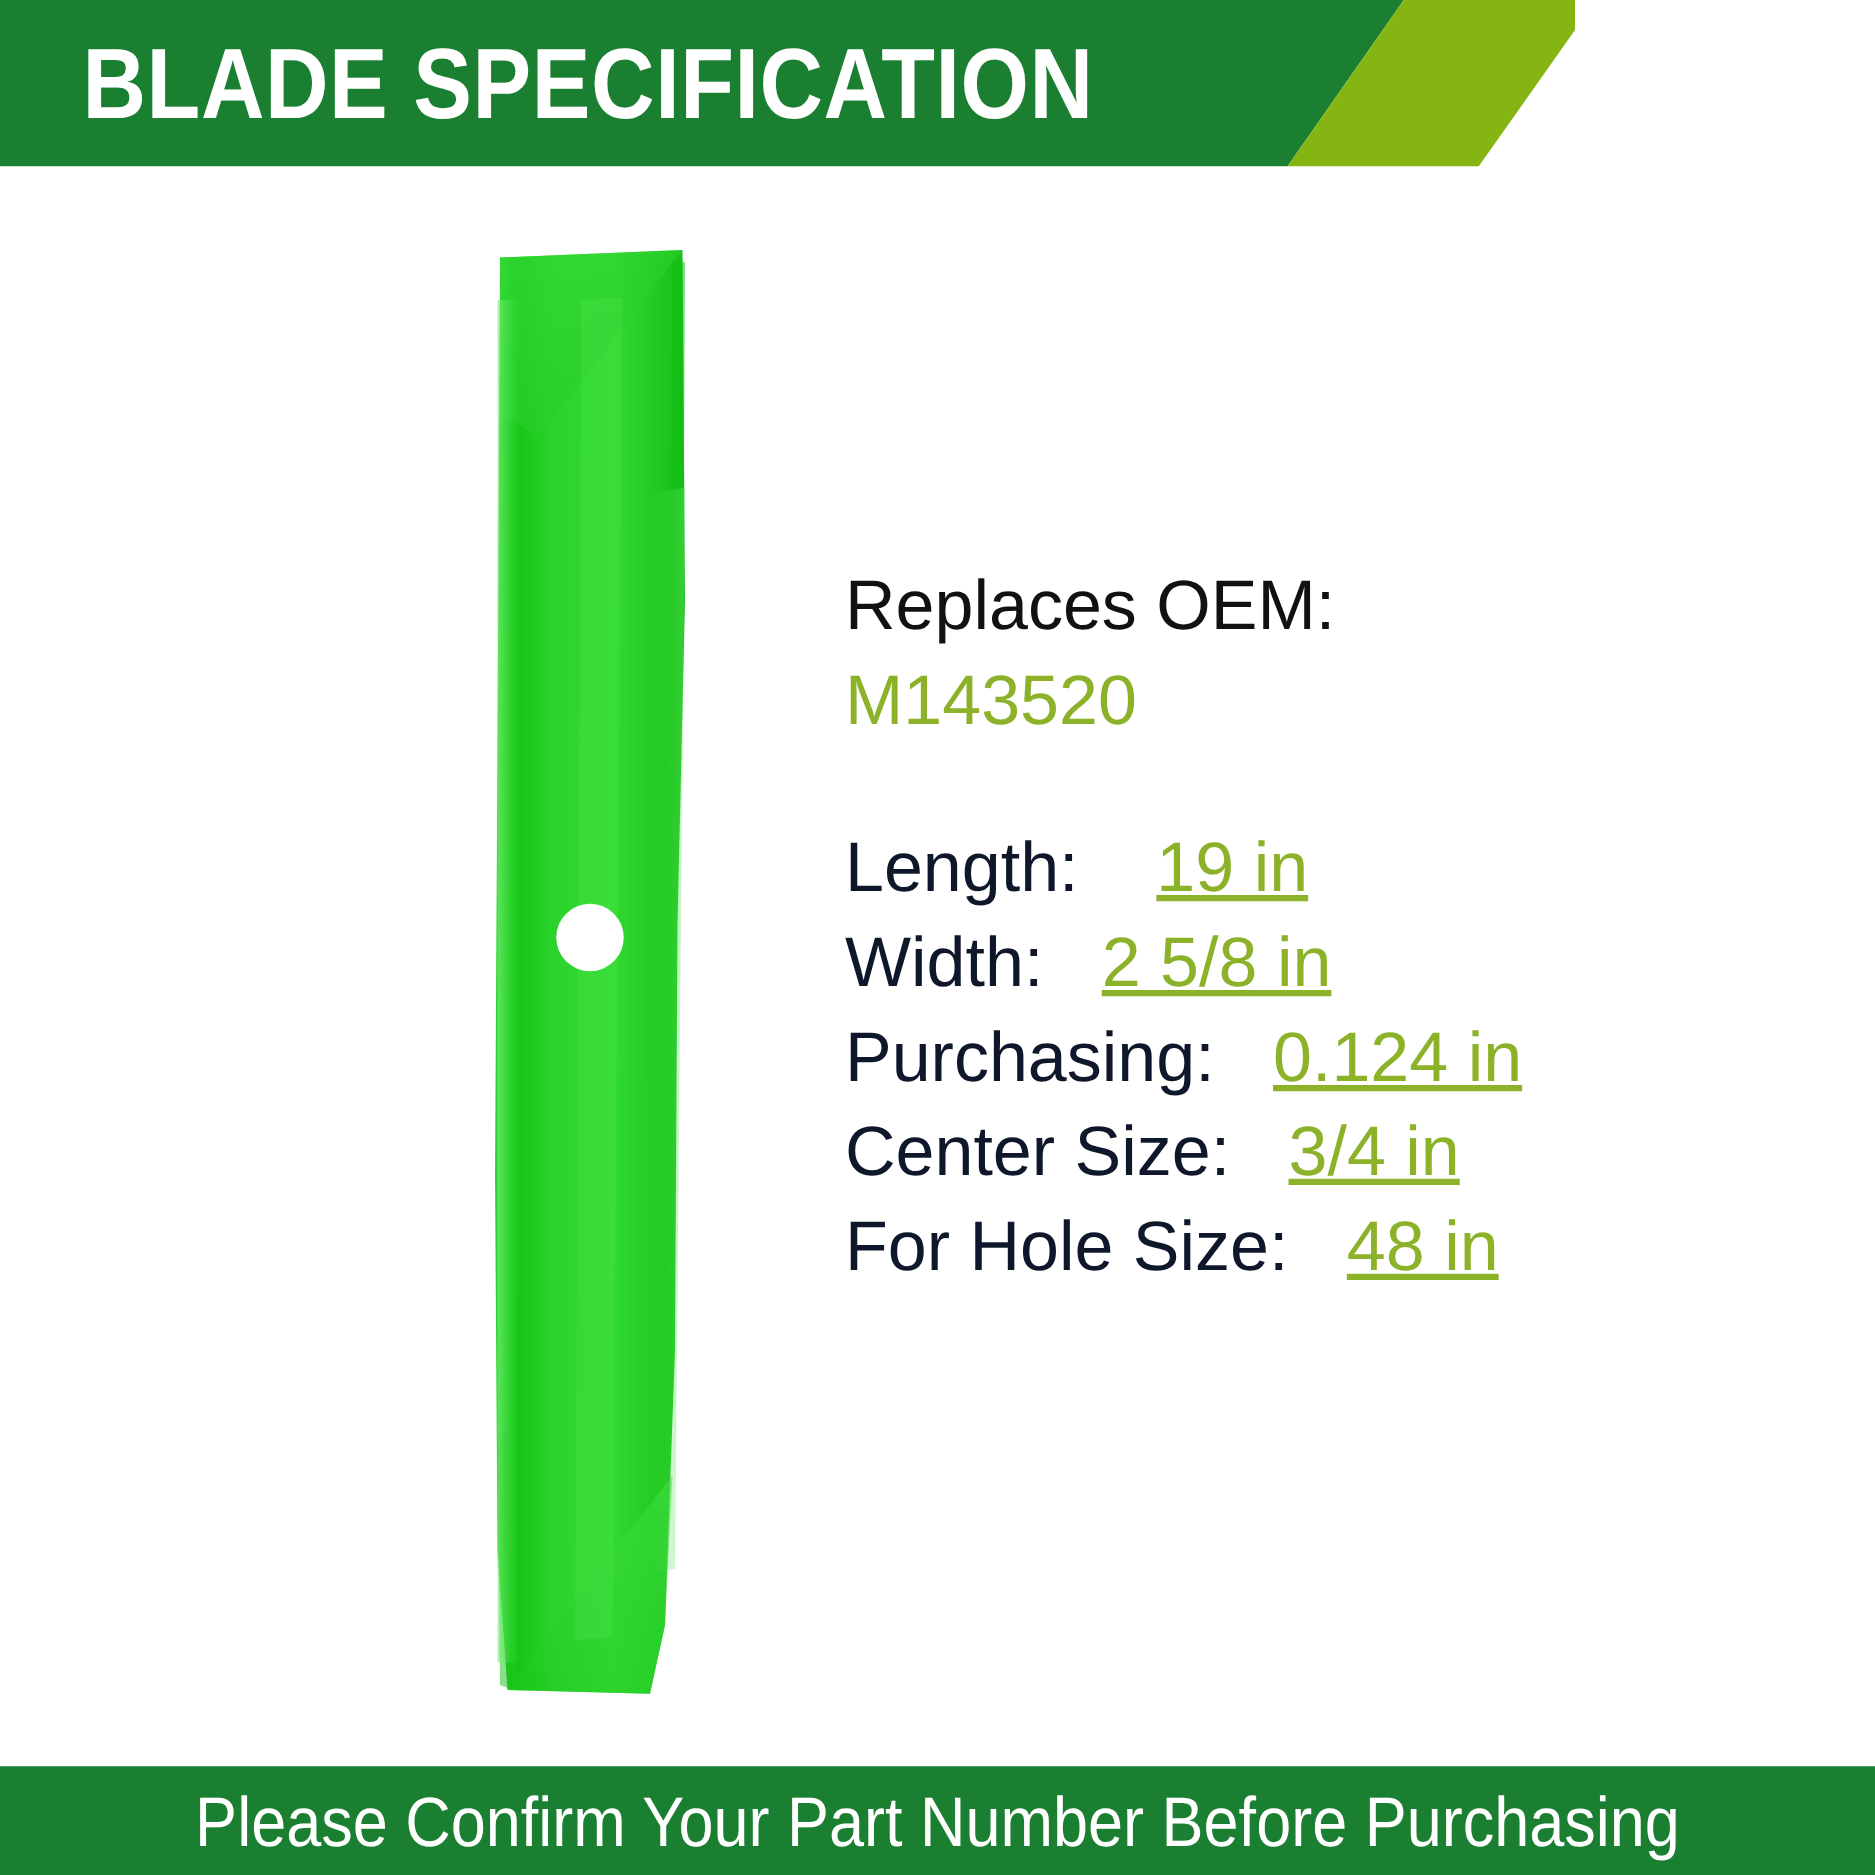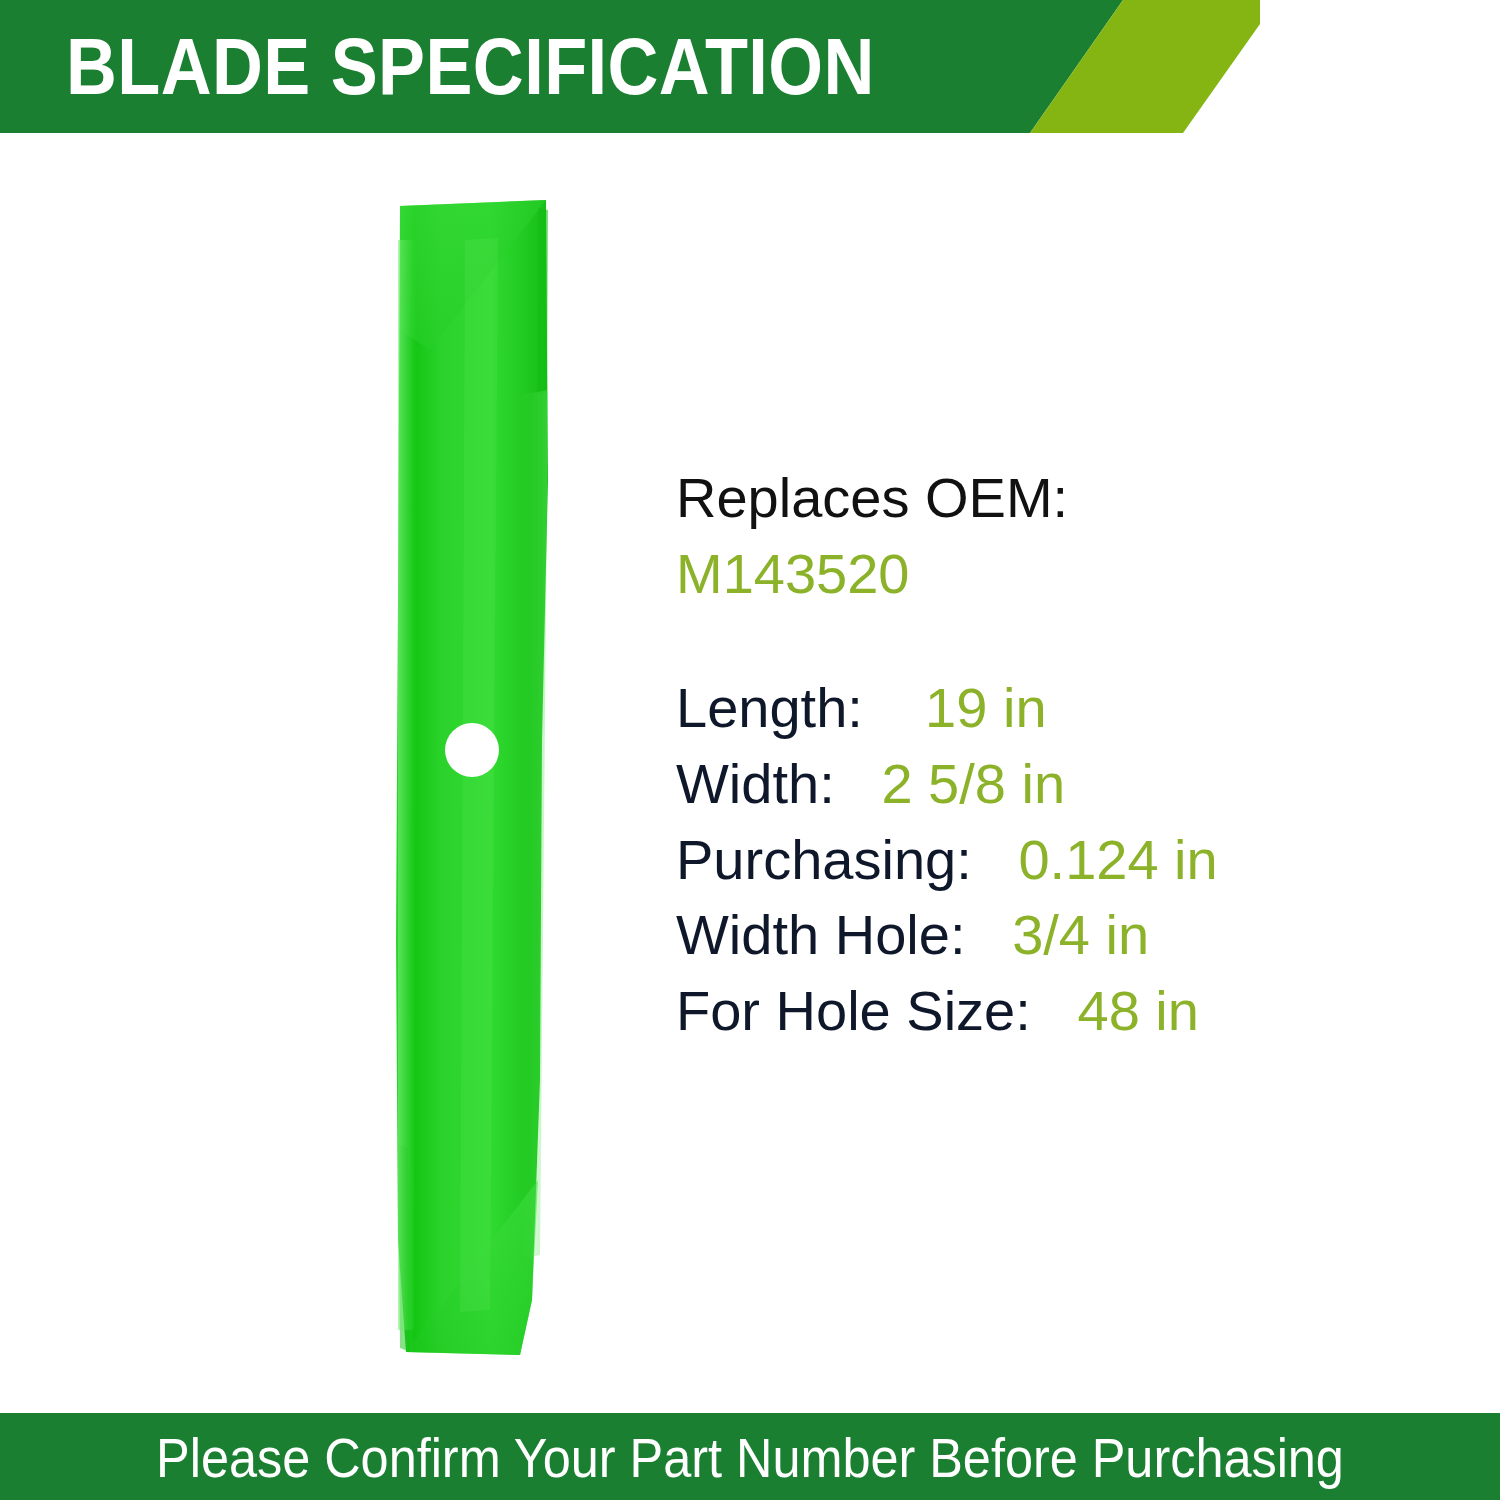--- a/index.html
+++ b/index.html
@@ -60,21 +60,21 @@
     top: 180px;
     width: 220px;
     height: 1200px;
   }
   .blade-svg { display: block; }
 
   
   .spec-block {
     position: absolute;
     left: 676px;
-    top: 460px;
+    top: 446px;
     width: 780px;
   }
   .oem-label {
     font-size: 56px;
     color: #111111;
     line-height: 1.36;
     white-space: nowrap;
   }
   .oem-value {
     font-size: 56px;
@@ -85,21 +85,21 @@
   .spec-list {
     margin-top: 58px;
   }
   .spec-row {
     font-size: 56px;
     line-height: 1.35;
     white-space: nowrap;
     color: #111111;
   }
   .spec-row .spec-label { color: #0f172a; }
-  .spec-row .spec-value { color: #8CB22A; }
+  .spec-row .spec-value { color: #8CB22A; text-decoration: underline; }
 
   
   .footer-bar {
     position: absolute;
     left: 0;
     top: 1413px;
     width: 1500px;
     height: 100px;
     background: #1B7F31;
   }
@@ -216,21 +216,21 @@
         <span class="spec-value">2 5/8 in</span>
       </div>
 
       <div class="spec-row">
         <span class="spec-label">Purchasing:</span>
         <span>&nbsp;</span>
         <span class="spec-value">0.124 in</span>
       </div>
 
       <div class="spec-row">
-        <span class="spec-label">Width Hole:</span>
+        <span class="spec-label">Center Size:</span>
         <span>&nbsp;</span>
         <span class="spec-value">3/4 in</span>
       </div>
 
       <div class="spec-row">
         <span class="spec-label">For Hole Size:</span>
         <span>&nbsp;</span>
         <span class="spec-value">48 in</span>
       </div>
 

